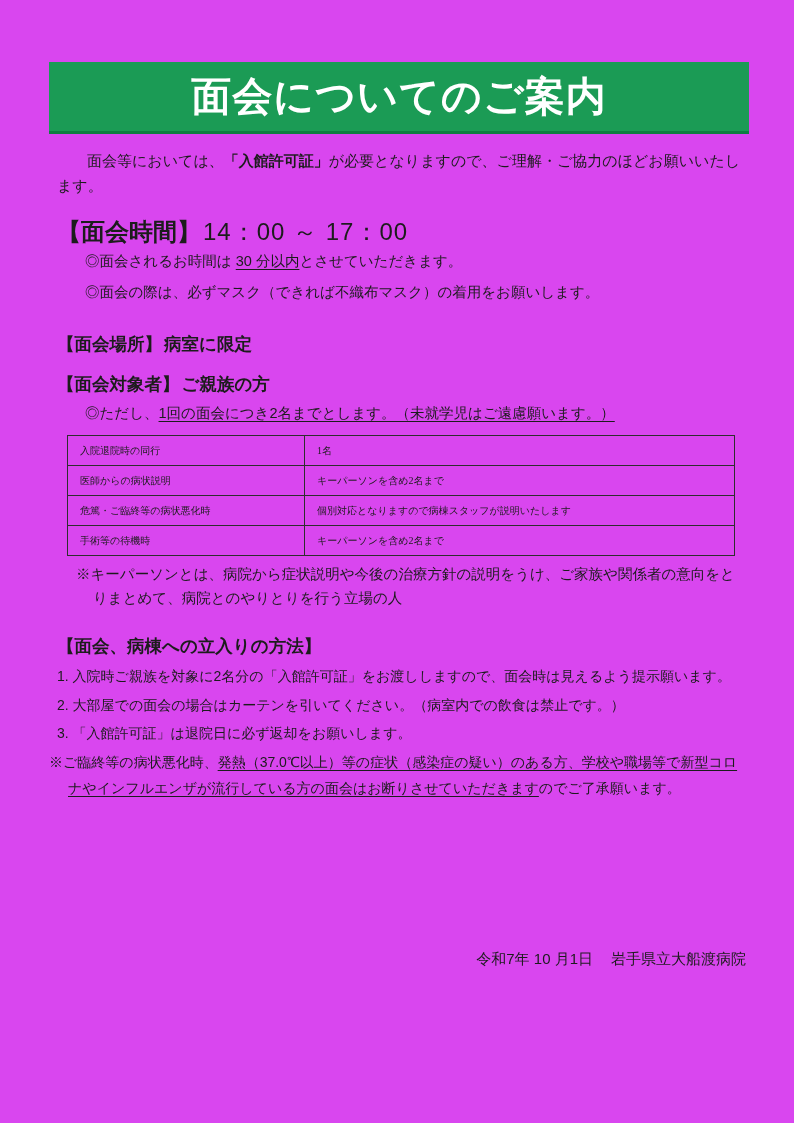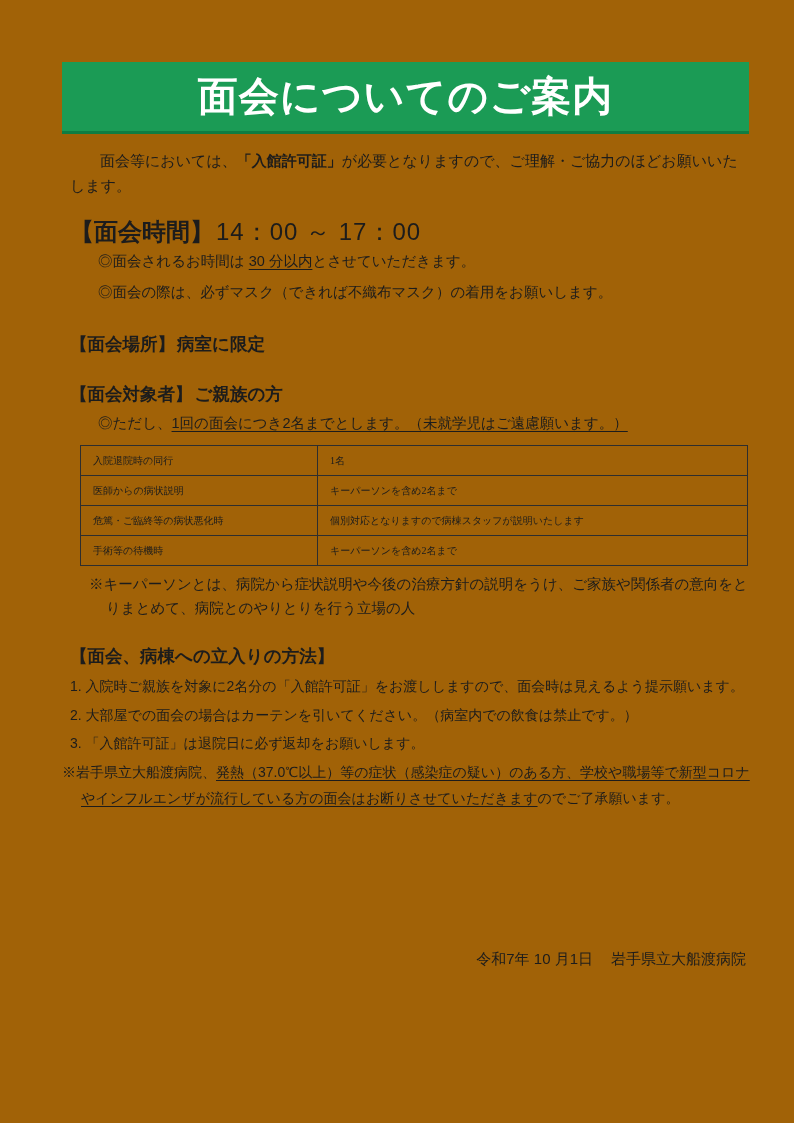--- a/index.html
+++ b/index.html
@@ -1,24 +1,23 @@
 <!DOCTYPE html>
 <html lang="ja"><head>
 <meta charset="utf-8">
 <style>
   html,body { margin:0; padding:0; background:#ffffff; }
   .page {
     position:relative;
     width:794px; height:1123px;
-    background:#a16207;
+    background:#d946ef;
     font-family:"Liberation Sans", sans-serif;
     color:#1c1c1c;
     overflow:hidden;
     box-sizing:border-box;
-    padding-left:13px;
   }
   .banner {
     margin:62px 45px 0 49px;
     height:72px;
     background:#1b9b55;
     border-bottom:3px solid #0f7d42;
     display:flex; align-items:center; justify-content:center;
     box-sizing:border-box;
   }
   .banner h1 {
@@ -39,21 +38,21 @@
   .b { font-weight:bold; }
   .u { text-decoration:underline; text-underline-offset:3px; }
   .h-row { margin:22px 0 0 0; font-size:24px; line-height:24px; white-space:nowrap; }
   .h { font-weight:bold; }
   .time { font-weight:normal; letter-spacing:1px; margin-left:2px; }
   .bullet {
     margin:4px 0 0 28px;
     font-size:14.5px;
     line-height:27px;
   }
-  .sec { margin-top:26px; font-size:17.5px; font-weight:bold; line-height:24px; white-space:nowrap; }
+  .sec { margin-top:16px; font-size:17.5px; font-weight:bold; line-height:24px; white-space:nowrap; }
   .sec .sec-val { margin-left:2px; }
   .perm-table {
     margin:8px 0 0 10px;
     border-collapse:collapse;
     width:668px;
     table-layout:fixed;
   }
   .perm-table td {
     border:1.6px solid #2e2e2e;
     height:29px;
@@ -145,21 +144,21 @@
     <p class="note">※キーパーソンとは、病院から症状説明や今後の治療方針の説明をうけ、ご家族や関係者の意向をとりまとめて、病院とのやりとりを行う立場の人</p>
 
     <div class="sec" style="margin-top:24px;">【面会、病棟への立入りの方法】</div>
 
     <div class="items">
       <p class="item">1. 入院時ご親族を対象に2名分の「入館許可証」をお渡ししますので、面会時は見えるよう提示願います。</p>
       <p class="item">2. 大部屋での面会の場合はカーテンを引いてください。（病室内での飲食は禁止です。）</p>
       <p class="item">3. 「入館許可証」は退院日に必ず返却をお願いします。</p>
     </div>
 
-    <p class="caution"><span>※岩手県立大船渡病院、</span><span class="u">発熱（37.0℃以上）等の症状（感染症の疑い）のある方、学校や職場等で新型コロナやインフルエンザが流行している方の面会はお断りさせていただきます</span><span>のでご了承願います。</span></p>
+    <p class="caution"><span>※ご臨終等の病状悪化時、</span><span class="u">発熱（37.0℃以上）等の症状（感染症の疑い）のある方、学校や職場等で新型コロナやインフルエンザが流行している方の面会はお断りさせていただきます</span><span>のでご了承願います。</span></p>
 
   </div>
 
   <div class="footer">
     <span>令和7年 10 月1日</span><span class="issuer">岩手県立大船渡病院</span>
   </div>
 
 </div>
 
 </body></html>

